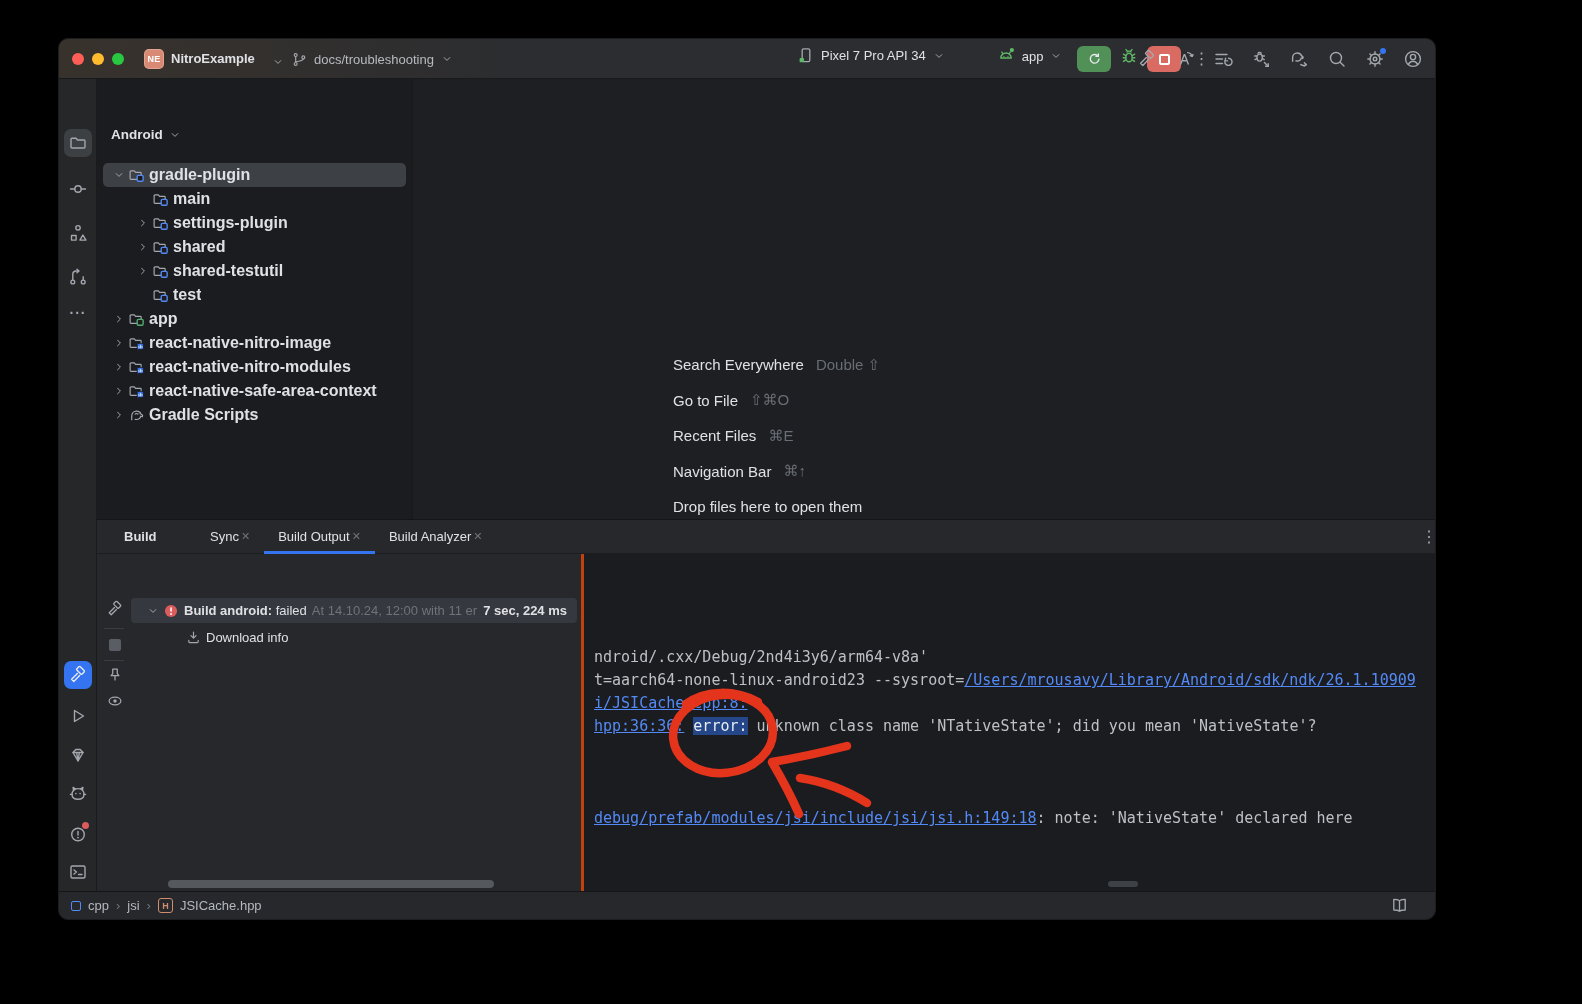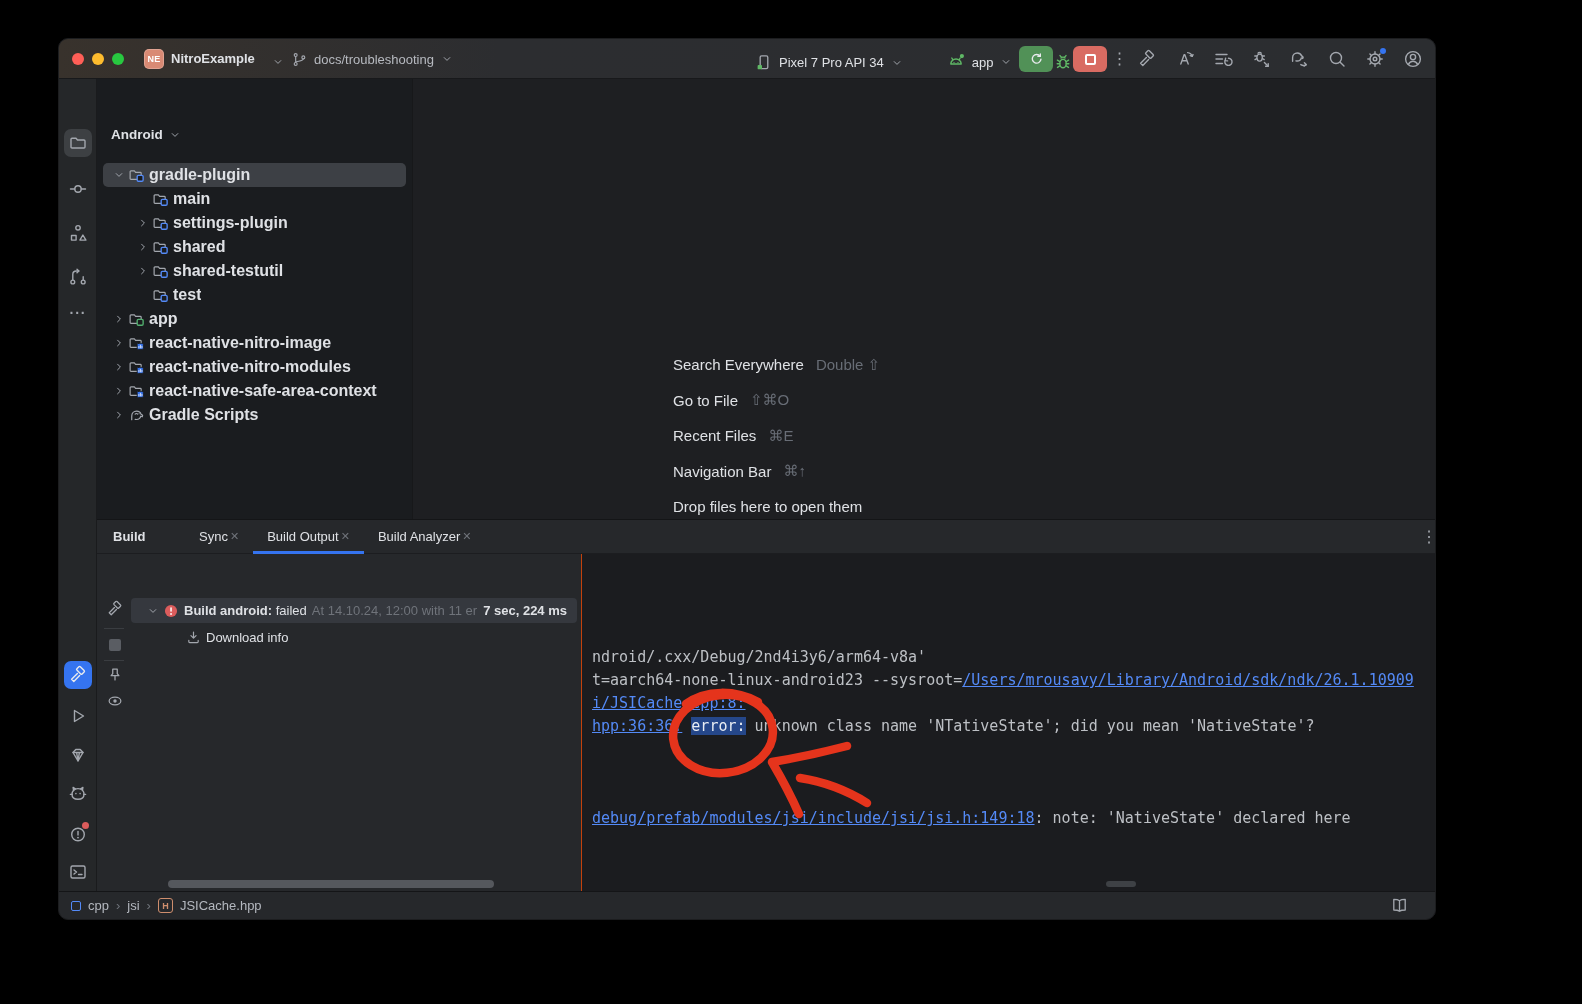--- a/index.html
+++ b/index.html
@@ -14,21 +14,21 @@
 
   
   .titlebar { position:absolute; top:0; left:0; right:0; height:40px; background:linear-gradient(90deg,#38322c 0%, #2c2d30 32%, #2b2d30 100%); border-bottom:1px solid #18191b; display:flex; align-items:center; }
   .tl { position:absolute; top:14px; width:12px; height:12px; border-radius:50%; }
   .tl.red{ left:13px; background:#ff5f57; } .tl.yel{ left:33px; background:#febc2e; } .tl.grn{ left:53px; background:#28c840; }
   .proj-badge { position:absolute; left:85px; top:10px; width:20px; height:20px; border-radius:5px; background:#d98a74; color:#fff; font-size:9px; font-weight:bold; display:flex; align-items:center; justify-content:center; letter-spacing:.3px; box-shadow:inset 0 0 0 1px rgba(255,255,255,.22); }
   .proj-name { position:absolute; left:112px; top:12px; font-size:13px; font-weight:600; color:#dfe1e5; }
   .tb-chev { position:absolute; top:16px; }
   .branch-grp { position:absolute; left:232px; top:10px; display:flex; align-items:center; gap:6px; color:#b7bac0; font-size:13px; height:20px; }
   .widget { display:flex; align-items:center; gap:6px; color:#dfe1e5; font-size:13px; }
-  .run-zone { position:absolute; left:695px; top:7px; height:26px; display:flex; align-items:flex-end; }
+  .run-zone { position:absolute; left:737px; top:7px; height:26px; display:flex; align-items:flex-start; gap:8px; }
   .btn-run { width:34px; height:26px; border-radius:6px; background:#519157; display:flex; align-items:center; justify-content:center; }
   .btn-stop { width:34px; height:26px; border-radius:6px; background:#d96b62; display:flex; align-items:center; justify-content:center; }
   .stop-sq { width:11px; height:11px; border:2px solid #fff; border-radius:2px; }
   .kebab { color:#a3a7ae; font-size:16px; line-height:26px; padding:0 4px; }
   .tb-icons { position:absolute; right:12px; top:10px; display:flex; gap:18px; align-items:center; }
   .tb-icons .ibtn { position:relative; width:20px; height:20px; }
   .dot { position:absolute; border-radius:50%; }
   .dot.blue { background:#3574f0; width:6px; height:6px; right:-1px; top:-1px; }
 
   
@@ -57,21 +57,21 @@
   
   .editor { position:absolute; left:354px; top:40px; width:1056px; height:440px; background:#1e1f22; }
   .shortcuts { position:absolute; left:260px; top:275px; }
   .shortcut-row { height:21px; margin-bottom:14.5px; display:flex; align-items:center; font-size:15px; }
   .shortcut-row .sc-label { color:#dfe1e5; font-weight:500; }
   .shortcut-row .sc-keys { color:#686d76; margin-left:12px; }
 
   
   .build { position:absolute; left:38px; top:480px; width:1372px; height:374px; background:#26282b; border-top:1px solid #141517; }
   .bheader { position:relative; height:34px; display:flex; align-items:center; border-bottom:1px solid #1c1d20; }
-  .bheader .btitle { font-size:13px; font-weight:bold; color:#dfe1e5; width:88px;padding-left:16px; }
+  .bheader .btitle { margin-left:11px; font-size:13px; font-weight:bold; color:#dfe1e5; width:88px;padding-left:16px; }
   .btab { height:34px; display:flex; align-items:center; gap:2px; padding:0 14px; font-size:13px; color:#dfe1e5; }
   .btab .x { color:#6f737a; font-size:11px; }
   .btab.sel { box-shadow:inset 0 -3px 0 #3574f0; }
   .bh-right { position:absolute; right:12px; top:0; height:34px; display:flex; align-items:center; gap:16px; }
   .minbar { width:13px; height:2px; background:#9fa3aa; border-radius:1px; }
 
   .btoolbar { position:absolute; left:0; top:34px; bottom:0; width:34px; }
   .btoolbar .tbtn { position:absolute; left:7px; width:22px; height:22px; display:flex; align-items:center; justify-content:center; }
   .btoolbar .divider { position:absolute; left:7px; width:20px; height:1px; background:#3a3d41; }
   .stop-dis { width:12px; height:12px; background:#5a5d63; border-radius:2px; }
@@ -81,21 +81,21 @@
   .brow.sel { background:#35383e; }
   .brow .chev { width:16px; display:flex; justify-content:center; flex:none; }
   .brow .bicon { width:20px; display:flex; justify-content:center; flex:none; margin-right:3px; }
   .brow .b-bold { font-weight:bold; }
   .brow .b-meta { color:#6f737a; overflow:hidden; flex:1; margin-left:5px; }
   .brow .b-dur { flex:none; margin-left:4px; padding-right:10px; }
   .brow .b-dur.bold { font-weight:bold; }
   .brow .b-dur.gray, .b-meta { color:#6f737a; }
   .brow .b-label-grow { overflow:hidden; flex:1; }
 
-  .bconsole { position:absolute; left:484px; top:34px; width:840px; bottom:0; background:#1b1c1f; border-left:1px solid #c2410c; overflow:hidden; }
+  .bconsole { position:absolute; left:484px; top:34px; width:840px; bottom:0; background:#1b1c1f; border-left:3px solid #c2410c; overflow:hidden; }
   .clines { padding:94px 0 0 10px; font-family:"DejaVu Sans Mono",monospace; font-size:15px; color:#bdc0c5; }
   .cline { height:23px; white-space:pre; overflow:hidden; }
   .clink { color:#548af7; text-decoration:underline; }
   .cerr { background:#25478a; color:#e9edf3; }
 
   .bgutter { position:absolute; left:1324px; top:34px; width:48px; bottom:0; background:#1b1c1f; }
   .bgutter .gbtn { position:absolute; left:22px; width:24px; height:24px; display:flex; align-items:center; justify-content:center; }
   .vscroll { position:absolute; left:1342px; top:97px; width:6px; height:28px; background:#4a4d52; border-radius:3px; }
   .hscroll-tree { position:absolute; left:37px; bottom:5px; width:326px; height:8px; background:#55585d; border-radius:4px; }
   .hscroll-console { position:absolute; left:524px; bottom:6px; width:30px; height:6px; background:#3e4145; border-radius:3px; }

